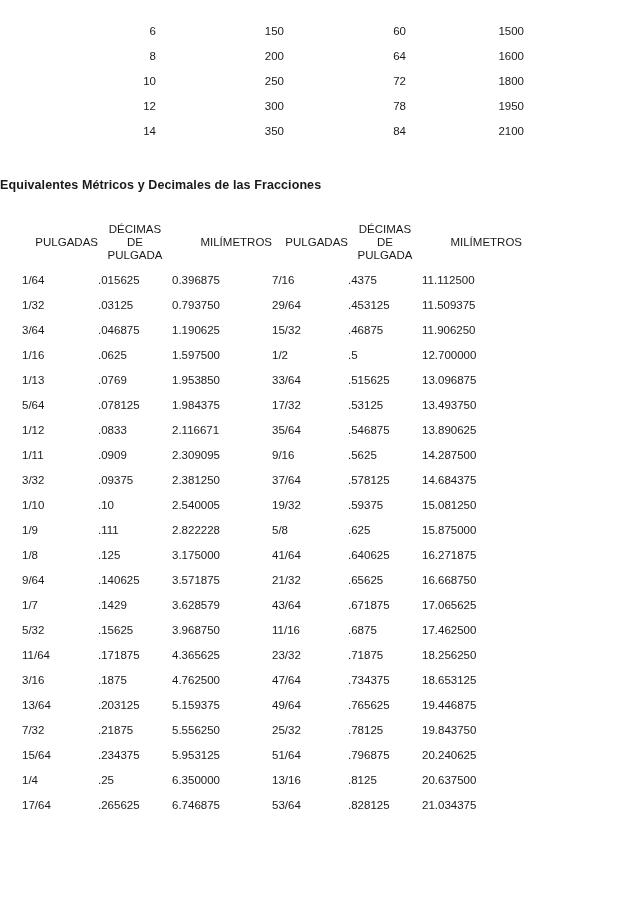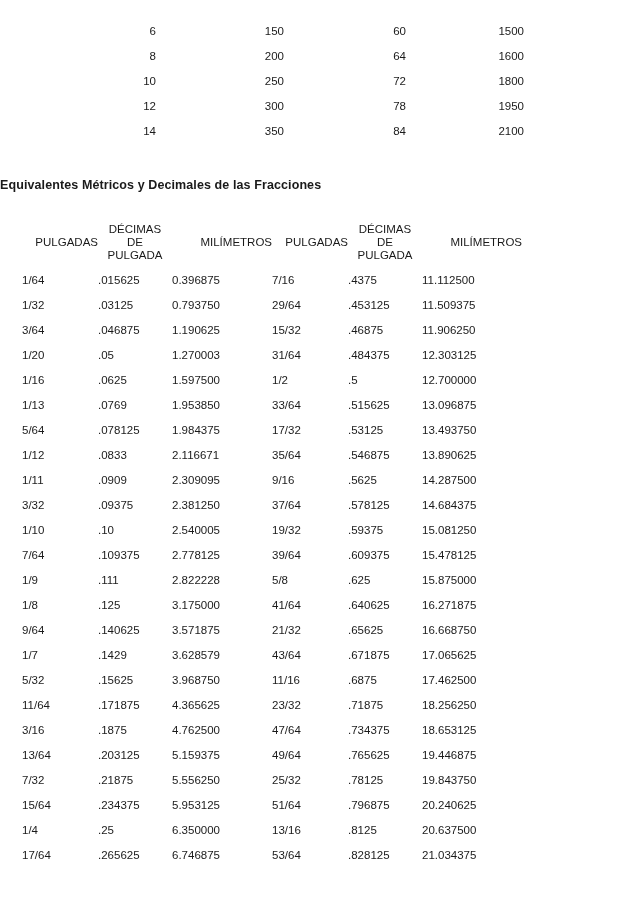--- a/index.html
+++ b/index.html
@@ -212,28 +212,20 @@
         </tr>
         <tr>
           <td>3/64</td>
           <td>.046875</td>
           <td>1.190625</td>
           <td>15/32</td>
           <td>.46875</td>
           <td>11.906250</td>
         </tr>
         <tr>
-          <td>1/20</td>
-          <td>.05</td>
-          <td>1.270003</td>
-          <td>31/64</td>
-          <td>.484375</td>
-          <td>12.303125</td>
-        </tr>
-        <tr>
           <td>1/16</td>
           <td>.0625</td>
           <td>1.597500</td>
           <td>1/2</td>
           <td>.5</td>
           <td>12.700000</td>
         </tr>
         <tr>
           <td>1/13</td>
           <td>.0769</td>
@@ -276,28 +268,20 @@
         </tr>
         <tr>
           <td>1/10</td>
           <td>.10</td>
           <td>2.540005</td>
           <td>19/32</td>
           <td>.59375</td>
           <td>15.081250</td>
         </tr>
         <tr>
-          <td>7/64</td>
-          <td>.109375</td>
-          <td>2.778125</td>
-          <td>39/64</td>
-          <td>.609375</td>
-          <td>15.478125</td>
-        </tr>
-        <tr>
           <td>1/9</td>
           <td>.111</td>
           <td>2.822228</td>
           <td>5/8</td>
           <td>.625</td>
           <td>15.875000</td>
         </tr>
         <tr>
           <td>1/8</td>
           <td>.125</td>

